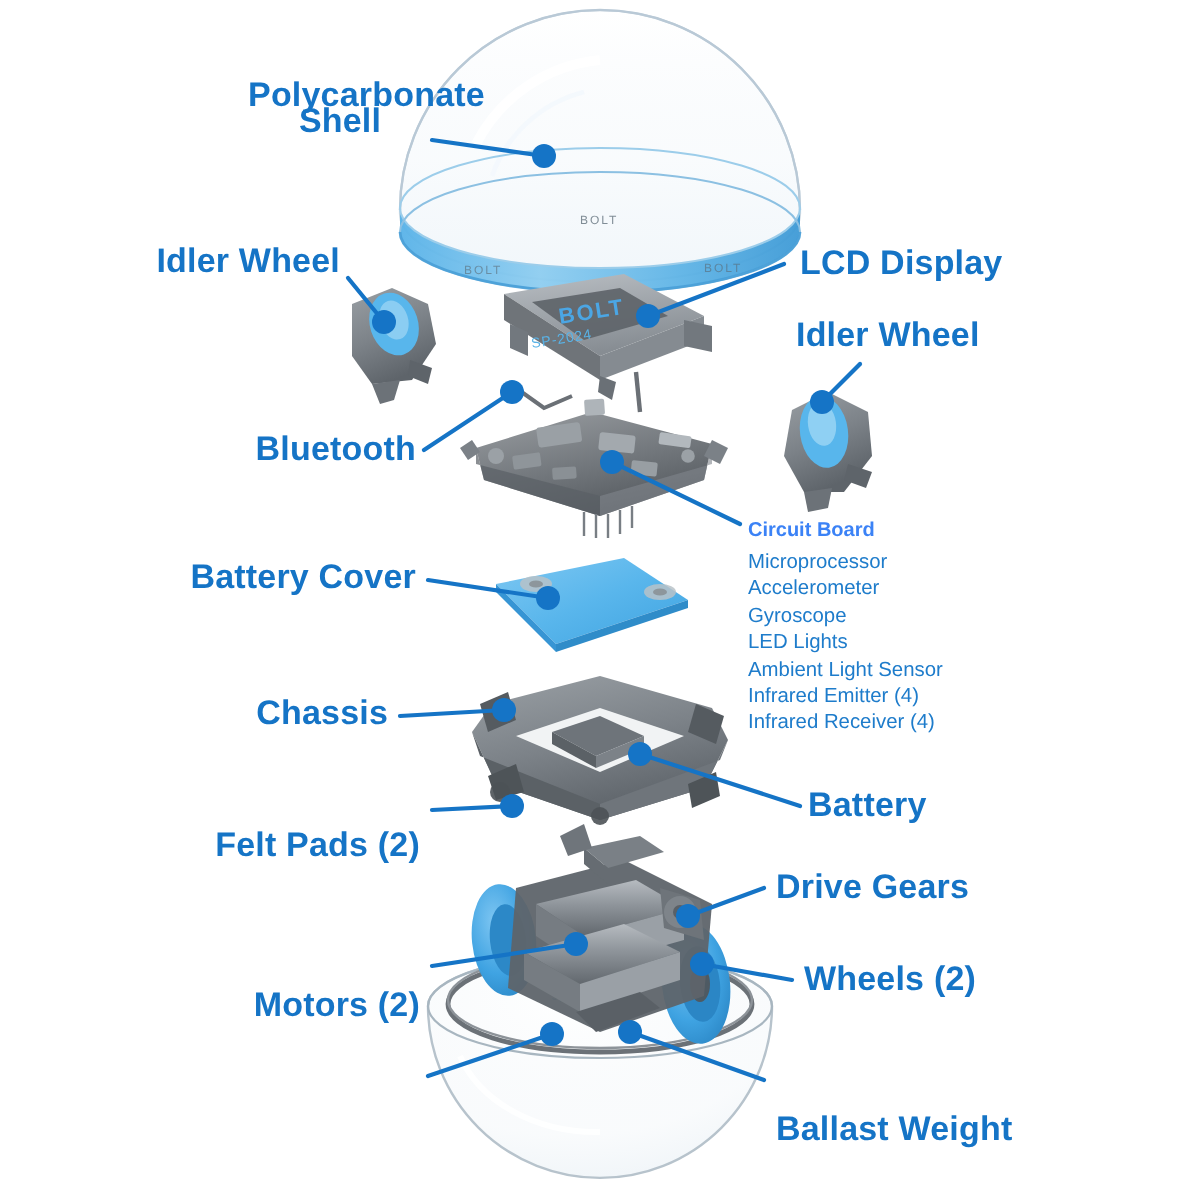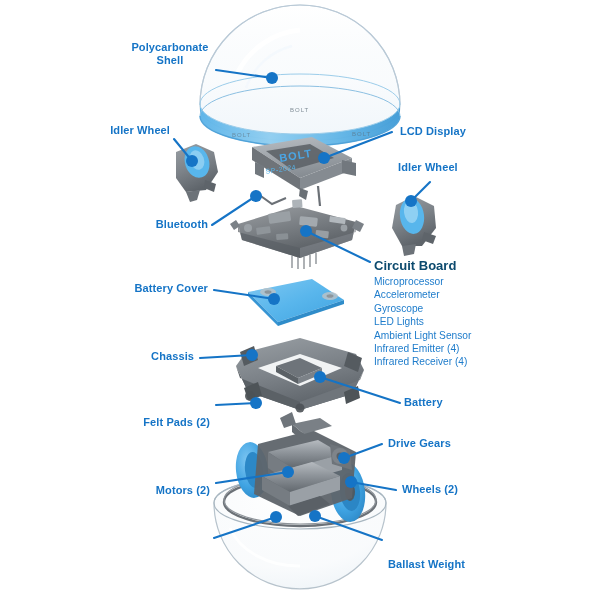--- a/index.html
+++ b/index.html
@@ -10,40 +10,40 @@
     font-family:"Liberation Sans", sans-serif;
     overflow:hidden;
     position:relative;
   }
   #stage{position:absolute;left:0;top:0;width:600px;height:600px;}
   #artwork,#callouts{position:absolute;left:0;top:0;width:600px;height:600px;}
   .lbl{
     position:absolute;
     color:#1574c6;
     font-weight:bold;
-    font-size:11px;
+    font-size:17px;
     line-height:13px;
     letter-spacing:.1px;
     white-space:nowrap;
   }
   .lbl.r{text-align:right;}
   .lbl.c{text-align:center;}
   .sublist{
     position:absolute;
     color:#1e7ccb;
     font-weight:normal;
     font-size:10.2px;
     line-height:13.4px;
     white-space:nowrap;
   }
   .sublist .hd{
     font-weight:bold;
-    font-size:13px;
+    font-size:10px;
     line-height:16px;
-    color:#0c4a6e;
+    color:#3b82f6;
     display:block;
     margin-bottom:1px;
   }
   .sublist span.it{display:block;}
 </style>
 </head>
 <body>
 
 <div id="stage">
 
@@ -325,21 +325,21 @@
   <div class="lbl r" style="left:92px;top:282px;width:116px;">Battery Cover</div>
 
   <div class="lbl r" style="left:96px;top:350px;width:98px;">Chassis</div>
 
   <div class="lbl r" style="left:100px;top:416px;width:110px;">Felt Pads (2)</div>
 
   <div class="lbl" style="left:404px;top:396px;">Battery</div>
 
   <div class="lbl" style="left:388px;top:437px;">Drive Gears</div>
 
-  <div class="lbl r" style="left:110px;top:484px;width:100px;text-align:right;">Motors (2)</div>
+  <div class="lbl r" style="left:110px;top:496px;width:100px;text-align:right;">Motors (2)</div>
 
   <div class="lbl" style="left:402px;top:483px;">Wheels (2)</div>
 
 
   <div class="lbl" style="left:388px;top:558px;">Ballast Weight</div>
 
   <div class="sublist" style="left:374px;top:258px;">
     <span class="hd">Circuit Board</span>
     <span class="it">Microprocessor</span>
     <span class="it">Accelerometer</span>

